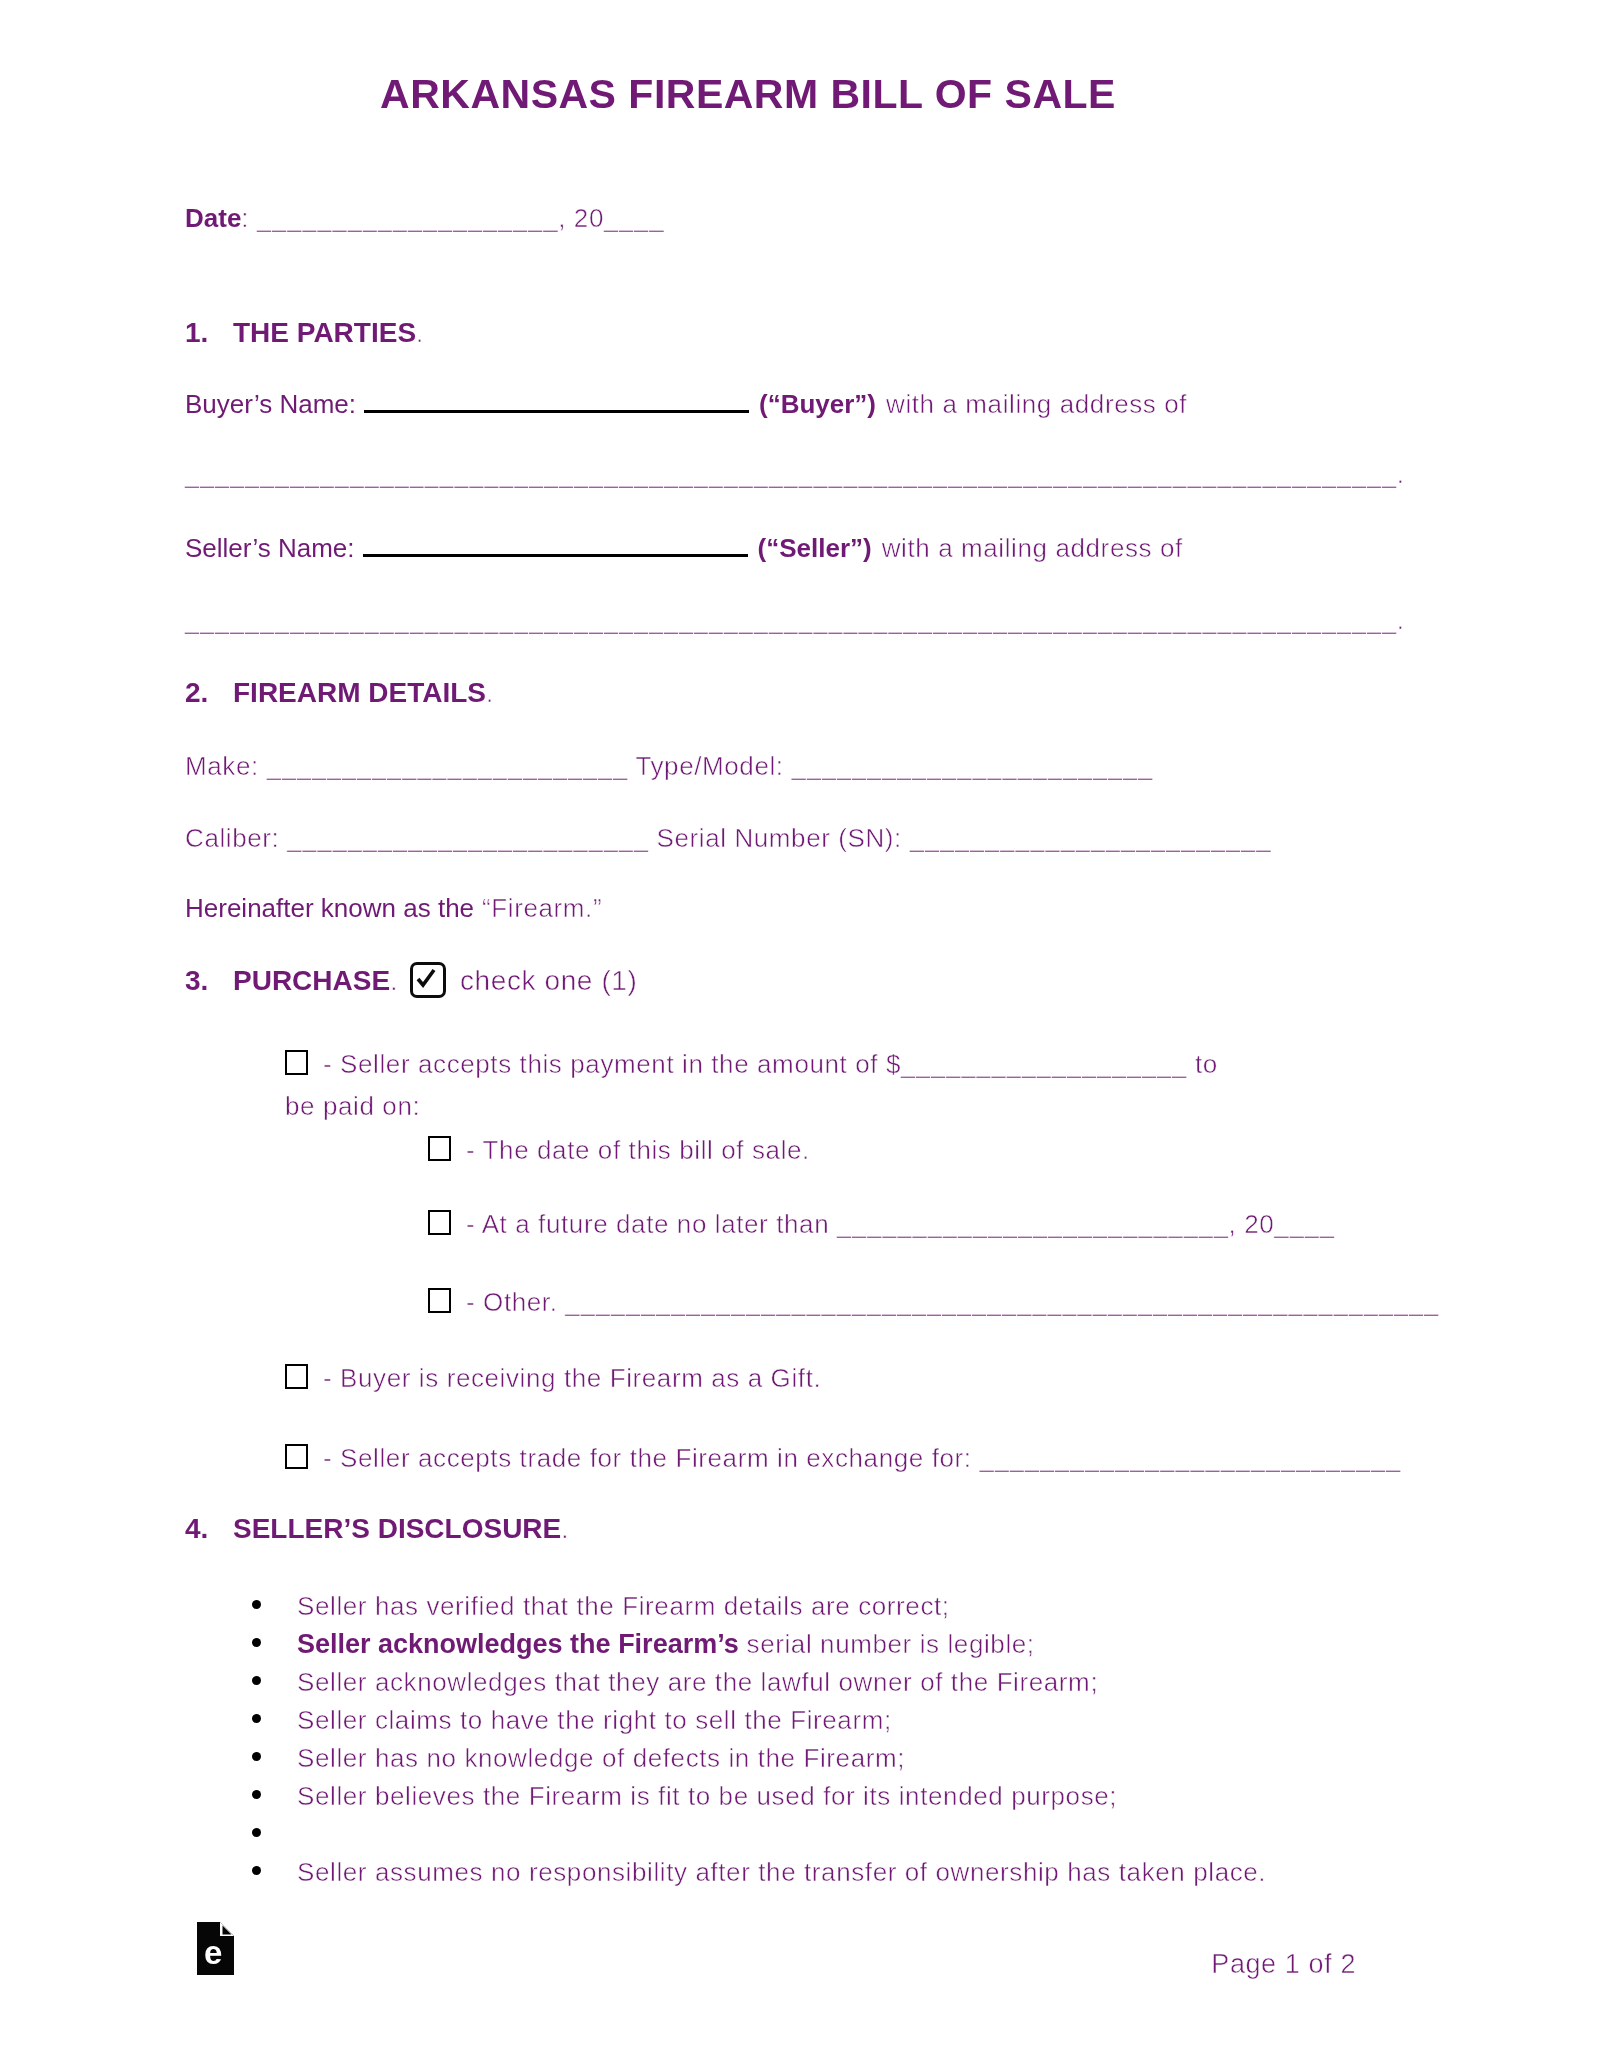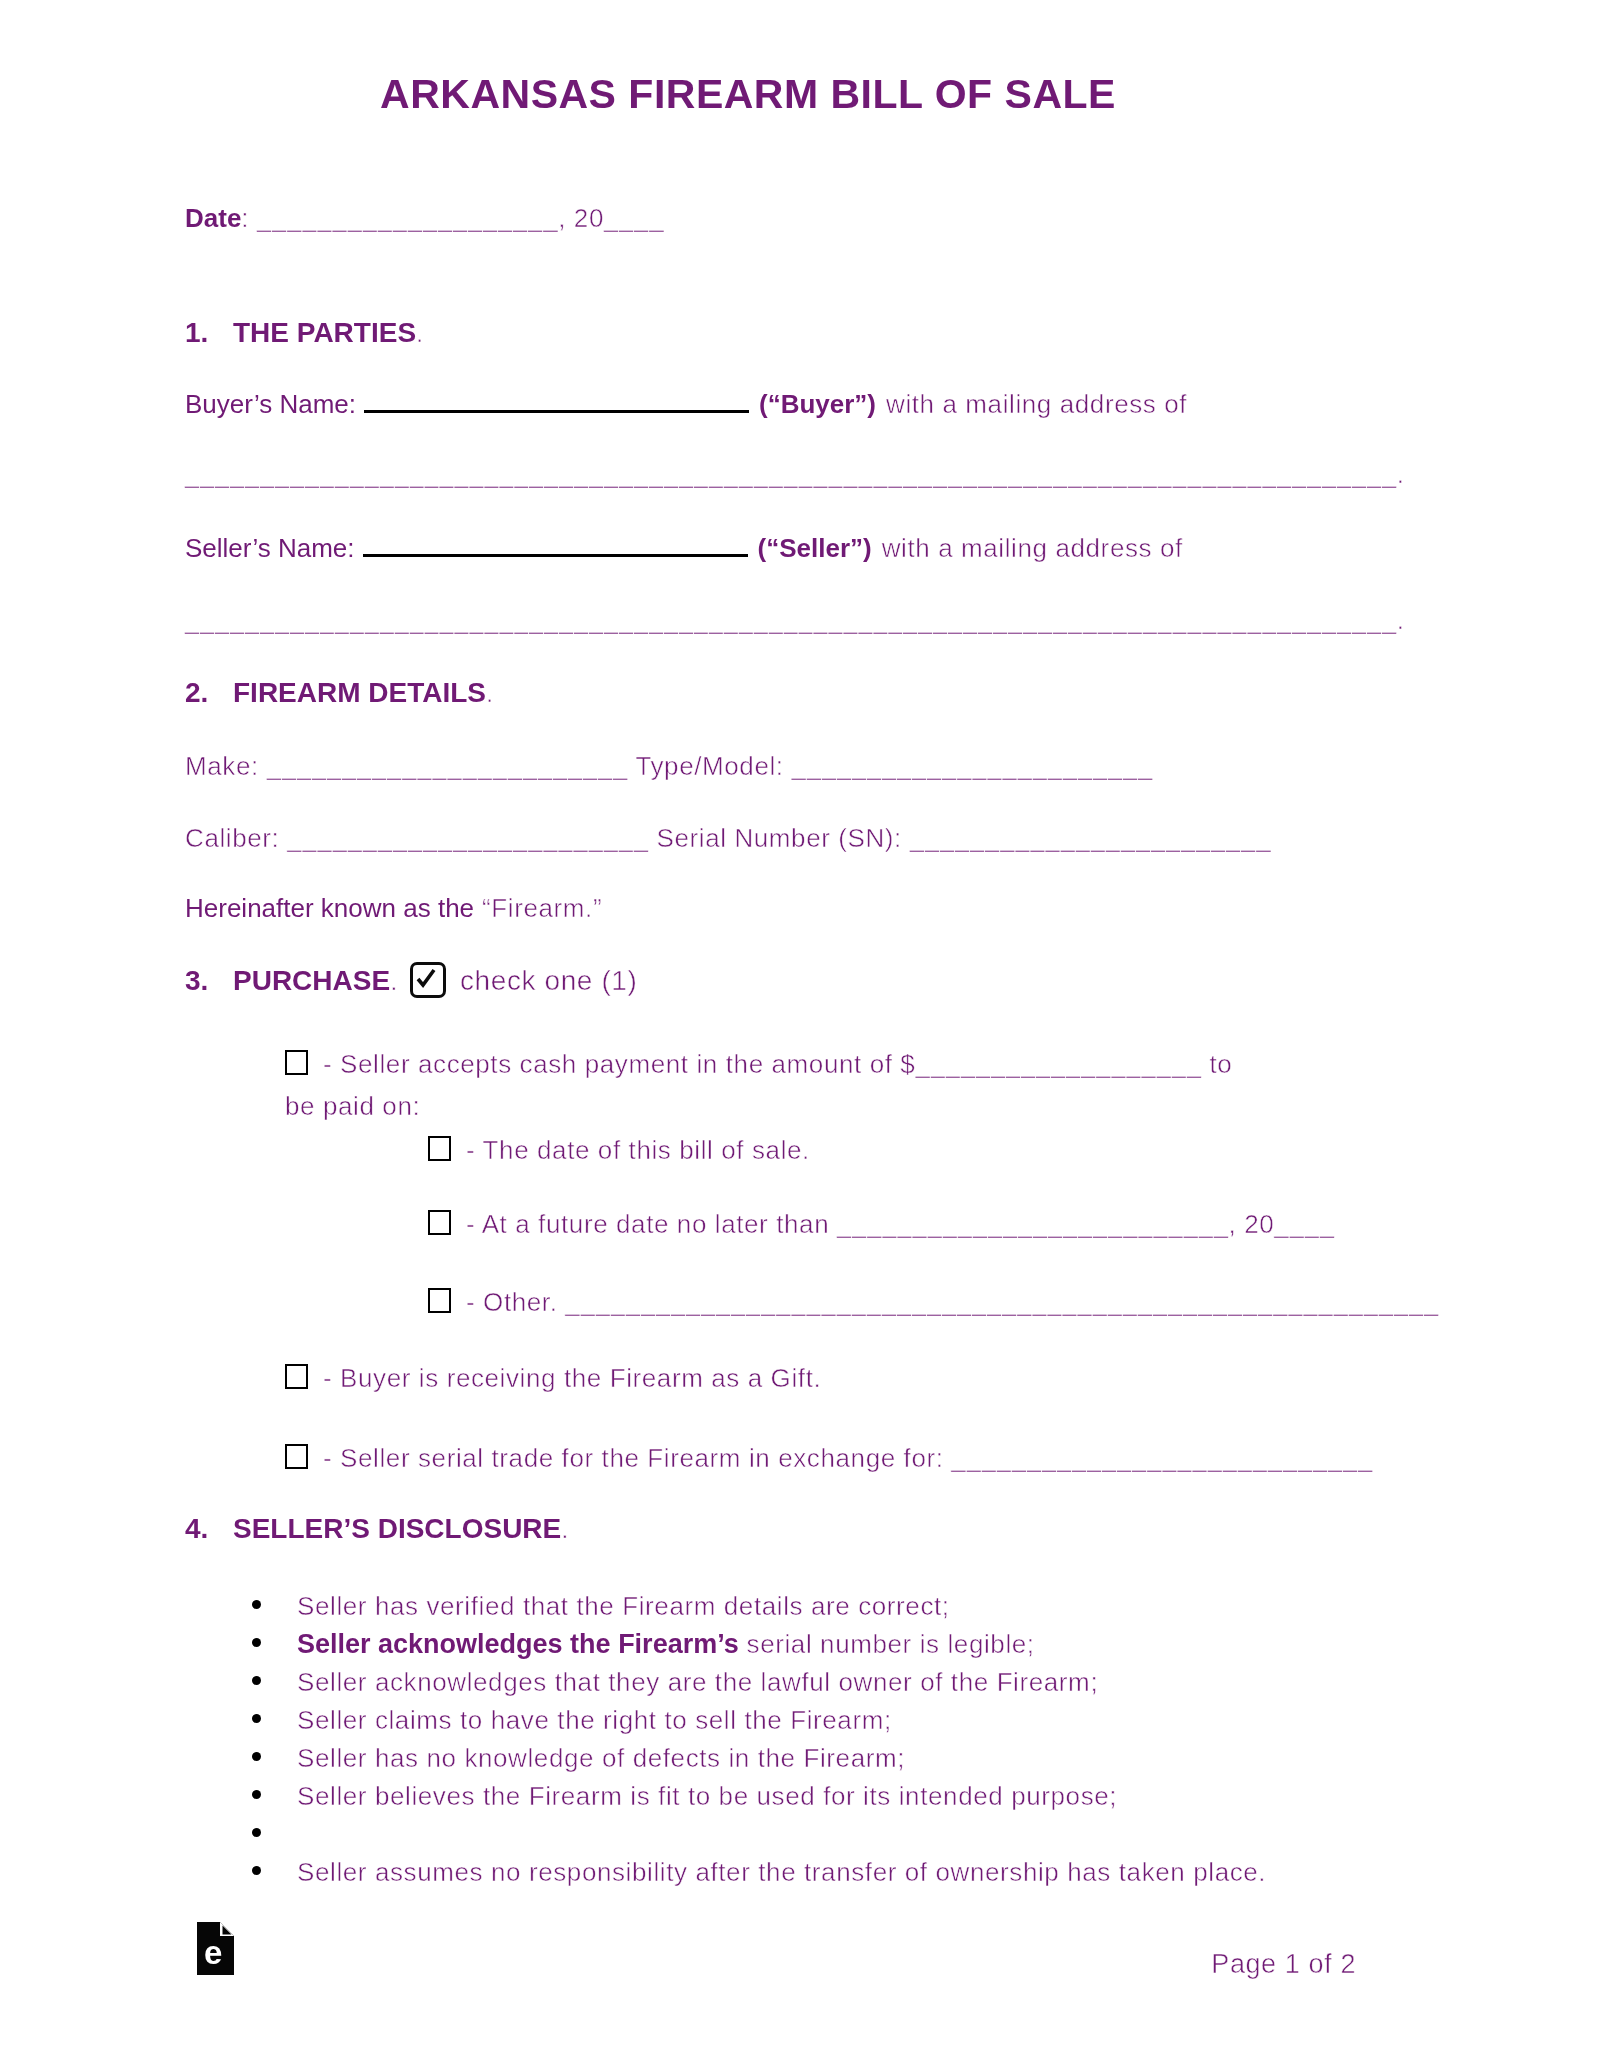--- a/index.html
+++ b/index.html
@@ -73,32 +73,32 @@
   <div class="abs t" style="top:750px"><span>Make: </span><span>________________________</span><span> Type/Model: </span><span>________________________</span></div>
 
   <div class="abs t" style="top:822px"><span>Caliber: </span><span>________________________</span><span> Serial Number (SN): </span><span>________________________</span></div>
 
   <div class="abs" style="top:892px"><span class="r">Hereinafter known as the</span><span class="t term">“Firearm.”</span></div>
 
   <div class="abs heading" style="top:962px"><span class="hnum">3.</span><span class="htext">PURCHASE</span><span class="t hperiod">.</span><span class="cbx-checked"><svg width="24" height="24" viewBox="0 0 24 24">
           <path d="M4 13 L9 19 L20 4" stroke="#0c0c0c" stroke-width="3.6" fill="none"></path>
         </svg></span><span class="t instr">check one (1)</span></div>
 
-  <div class="abs lvl1" style="top:1048px"><span class="cbx"></span><span class="t">- Seller accepts cash payment in the amount of $</span><span class="t">___________________</span><span class="t"> to</span></div>
+  <div class="abs lvl1" style="top:1048px"><span class="cbx"></span><span class="t">- Seller accepts this payment in the amount of $</span><span class="t">___________________</span><span class="t"> to</span></div>
   <div class="abs lvl1 t" style="top:1090px">be paid on:</div>
 
   <div class="abs lvl2" style="top:1134px"><span class="cbx"></span><span class="t">- The date of this bill of sale.</span><span class="t"></span><span class="t"></span></div>
 
   <div class="abs lvl2" style="top:1208px"><span class="cbx"></span><span class="t">- At a future date no later than </span><span class="t">__________________________</span><span class="t">, 20____</span></div>
 
   <div class="abs lvl2" style="top:1286px"><span class="cbx"></span><span class="t">- Other. </span><span class="t">__________________________________________________________</span><span class="t"></span></div>
 
   <div class="abs lvl1" style="top:1362px"><span class="cbx"></span><span class="t">- Buyer is receiving the Firearm as a Gift.</span><span class="t"></span><span class="t"></span></div>
 
-  <div class="abs lvl1" style="top:1442px"><span class="cbx"></span><span class="t">- Seller serial trade for the Firearm in exchange for: </span><span class="t">____________________________</span><span class="t"></span></div>
+  <div class="abs lvl1" style="top:1442px"><span class="cbx"></span><span class="t">- Seller accepts trade for the Firearm in exchange for: </span><span class="t">____________________________</span><span class="t"></span></div>
 
   <div class="abs heading" style="top:1512px"><span class="hnum">4.</span><span class="htext">SELLER’S DISCLOSURE</span><span class="t hperiod">.</span></div>
 
   <div class="bullet-row" style="top:1590px"><span class="bullet"></span><span class="bullet-bold"></span><span class="t">Seller has verified that the Firearm details are correct;</span></div>
   <div class="bullet-row" style="top:1628px"><span class="bullet"></span><span class="bullet-bold">Seller acknowledges the Firearm’s</span><span class="t"> serial number is legible;</span></div>
   <div class="bullet-row" style="top:1666px"><span class="bullet"></span><span class="bullet-bold"></span><span class="t">Seller acknowledges that they are the lawful owner of the Firearm;</span></div>
   <div class="bullet-row" style="top:1704px"><span class="bullet"></span><span class="bullet-bold"></span><span class="t">Seller claims to have the right to sell the Firearm;</span></div>
   <div class="bullet-row" style="top:1742px"><span class="bullet"></span><span class="bullet-bold"></span><span class="t">Seller has no knowledge of defects in the Firearm;</span></div>
   <div class="bullet-row" style="top:1780px"><span class="bullet"></span><span class="bullet-bold"></span><span class="t">Seller believes the Firearm is fit to be used for its intended purpose;</span></div>
   <div class="bullet-row" style="top:1818px"><span class="bullet"></span><span class="bullet-bold"></span></div>

